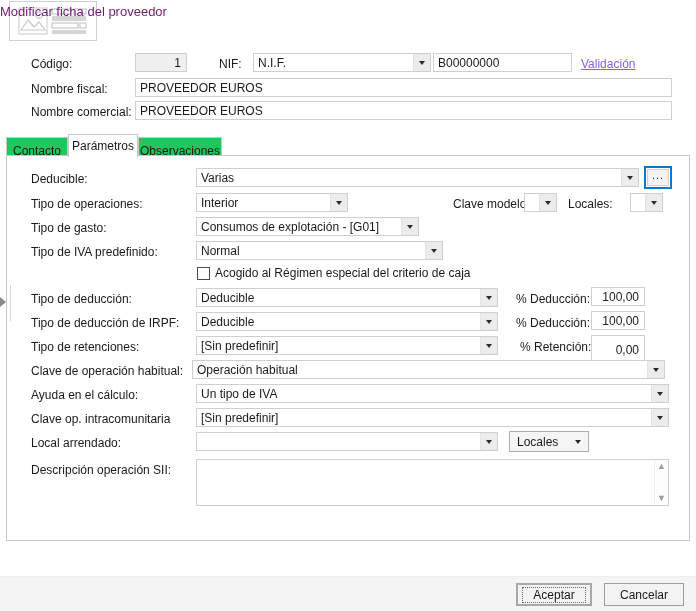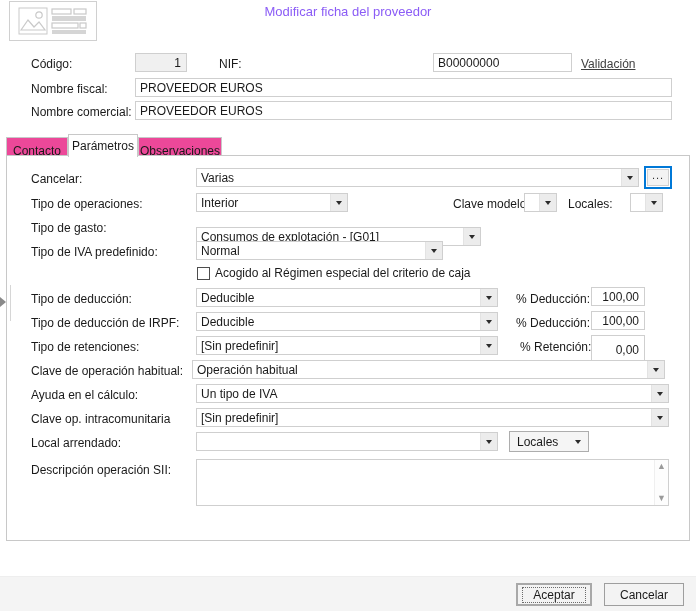--- a/index.html
+++ b/index.html
@@ -16,21 +16,21 @@
 
   
   .hdr-icon {
     position: absolute; left: 9px; top: 1px;
     width: 88px; height: 40px;
     border: 1px solid #d0d0d0; background: #ffffff;
     display: flex; align-items: center; justify-content: center;
   }
   .dlg-title {
     position: absolute; left: 0; top: 4px; width: 696px;
-    text-align: center; font-size: 13px; color: #8b5cf6;
+    font-size: 13px; color: #701a75;
   }
 
   
   .lbl {
     position: absolute; font-size: 12px; color: #1a1a1a;
     white-space: nowrap; line-height: 15px;
   }
 
   
   .txt {
@@ -71,37 +71,37 @@
     position: absolute; background: #f3f3f3; border: 1px solid #cfcfcf;
     display: flex; align-items: center; justify-content: center;
     font-size: 11px; color: #333; letter-spacing: 1px; line-height: 1;
     padding-bottom: 4px;
   }
   .focus-ring {
     position: absolute; border: 2px solid #0078d7; background: transparent;
   }
 
   .link {
-    position: absolute; font-size: 12px; color: #404040;
+    position: absolute; font-size: 12px; color: #8b5cf6;
     text-decoration: underline; cursor: pointer; white-space: nowrap;
   }
 
   .chk-wrap { position: absolute; display: flex; align-items: center; }
   .chk {
     width: 13px; height: 13px; border: 1px solid #4d4d4d;
     background: #ffffff; flex: 0 0 13px;
   }
   .chk-lbl { margin-left: 5px; font-size: 12px; white-space: nowrap; }
 
   
   .tabstrip { position: absolute; left: 6px; top: 134px; width: 684px; height: 22px; }
   .tab {
     position: absolute; top: 3px; height: 27px;
     border: 1px solid #c8c8c8; border-bottom: none;
-    background: #ec4899; display: flex; align-items: center;
+    background: #22c55e; display: flex; align-items: center;
     justify-content: center; padding: 0 7px; font-size: 12px; color:#1a1a1a;
     white-space: nowrap;
   }
   .tab.active {
     top: 0; height: 23px; background: #ffffff;
     border-color: #c8c8c8; z-index: 5;
   }
   .tabpanel {
     position: absolute; left: 6px; top: 155px; width: 684px; height: 386px;
     border: 1px solid #c8c8c8; background: #ffffff;
@@ -170,20 +170,24 @@
       <rect x="34" y="23" width="34" height="4" fill="#d5d5d5"></rect>
     </svg>
   </div>
 
   <div class="dlg-title">Modificar ficha del proveedor</div>
 
   <div class="lbl" style="left:31px; top:57px;">Código:</div>
   <div class="txt ro num" style="left:135px; top:53px; width:52px; height:19px;">1</div>
 
   <div class="lbl" style="left:219px; top:57px;">NIF:</div>
+  <div class="combo" style="left:253px; top:53px; width:178px; height:19px;">
+    <div class="cv">N.I.F.</div>
+    <div class="cb"></div>
+  </div>
   <div class="txt" style="left:433px; top:53px; width:139px; height:19px;">B00000000</div>
   <div class="link" style="left:581px; top:57px;">Validación</div>
 
   <div class="lbl" style="left:31px; top:82px;">Nombre fiscal:</div>
   <div class="txt" style="left:135px; top:78px; width:537px; height:19px;">PROVEEDOR EUROS</div>
 
   <div class="lbl" style="left:31px; top:105px;">Nombre comercial:</div>
   <div class="txt" style="left:135px; top:101px; width:537px; height:19px;">PROVEEDOR EUROS</div>
 
   <div class="tabstrip">
@@ -196,21 +200,21 @@
     <div class="tab" style="left:132px; width:84px;">
       <span>Observaciones</span>
     </div>
   </div>
 
   <div class="tabpanel"></div>
 
   <div class="edge-line"></div>
   <div class="edge-marker"></div>
 
-  <div class="lbl" style="left:31px; top:172px;">Cancelar:</div>
+  <div class="lbl" style="left:31px; top:172px;">Deducible:</div>
   <div class="combo" style="left:196px; top:168px; width:443px; height:19px;">
     <div class="cv">Varias</div>
     <div class="cb"></div>
   </div>
   <div class="ellipsis-btn" style="left:647px; top:169px; width:22px; height:17px;">...</div>
   <div class="focus-ring" style="left:644px; top:166px; width:28px; height:23px;"></div>
 
   <div class="lbl" style="left:31px; top:197px;">Tipo de operaciones:</div>
   <div class="combo" style="left:196px; top:193px; width:152px; height:19px;">
     <div class="cv">Interior</div>
@@ -223,21 +227,21 @@
     <div class="cb"></div>
   </div>
 
   <div class="lbl" style="left:568px; top:197px;">Locales:</div>
   <div class="combo" style="left:630px; top:193px; width:33px; height:19px;">
     <div class="cv"></div>
     <div class="cb"></div>
   </div>
 
   <div class="lbl" style="left:31px; top:221px;">Tipo de gasto:</div>
-  <div class="combo" style="left:196px; top:227px; width:285px; height:19px;">
+  <div class="combo" style="left:196px; top:217px; width:223px; height:19px;">
     <div class="cv">Consumos de explotación - [G01]</div>
     <div class="cb"></div>
   </div>
 
   <div class="lbl" style="left:31px; top:245px;">Tipo de IVA predefinido:</div>
   <div class="combo" style="left:196px; top:241px; width:247px; height:19px;">
     <div class="cv">Normal</div>
     <div class="cb"></div>
   </div>
 

